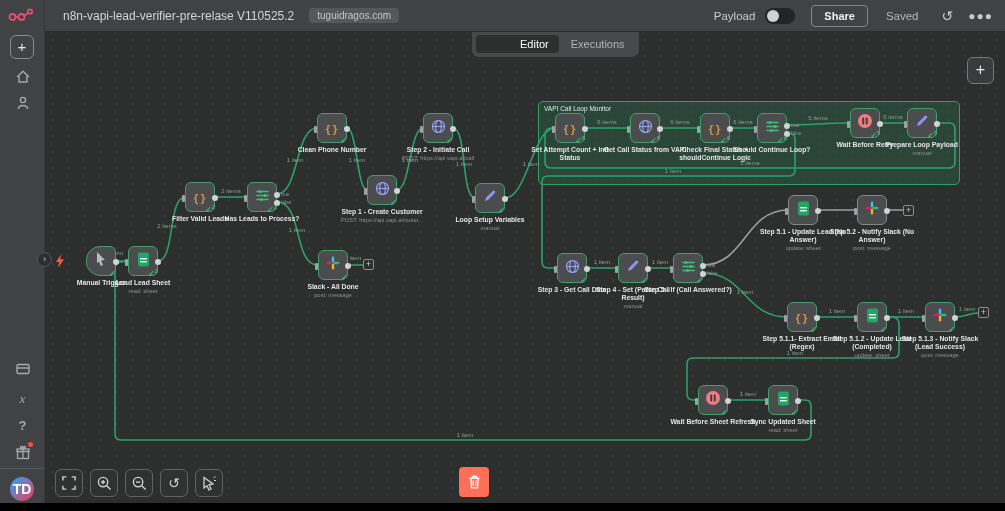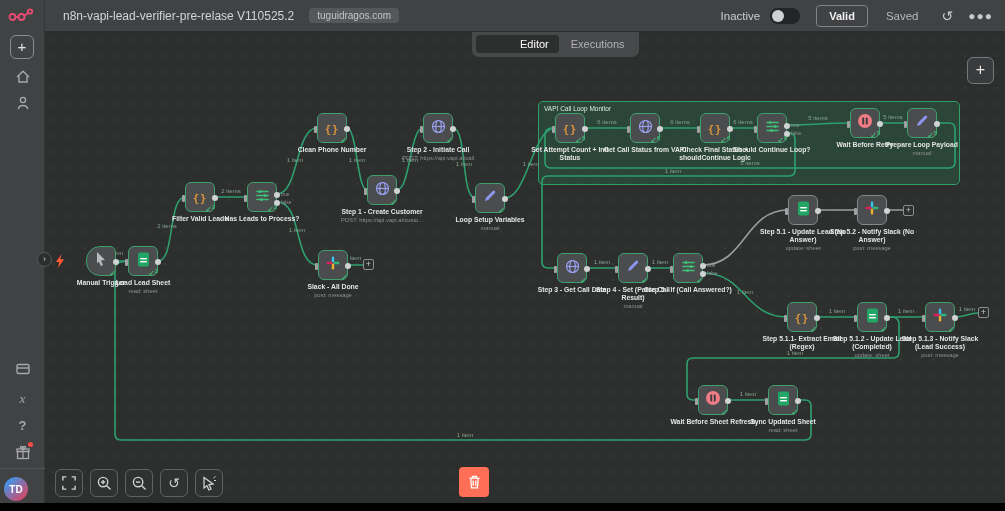--- a/index.html
+++ b/index.html
@@ -5,21 +5,21 @@
   * { box-sizing: border-box; margin: 0; padding: 0; }
   body { width:1005px; height:511px; background:#000; font-family:"Liberation Sans", sans-serif; overflow:hidden; position:relative; }
   #app { position:absolute; inset:0;text-decoration:underline; }
 
   
   .sidebar { position:absolute; left:0; top:0; width:45px; height:503px; background:#414244; border-right:1px solid #353637; z-index:30; }
   .logo { position:absolute; top:7px; left:8px; }
   .sb-plus { position:absolute; top:35px; left:10px; width:24px; height:24px; border:1px solid #8a8b8e; border-radius:6px; color:#e8e8e9; font-size:15px; line-height:21px; text-align:center; }
   .sb-icon { position:absolute; left:14px; width:17px; height:17px; color:#a7a8aa; display:flex; align-items:center; justify-content:center; font-size:12px; }
   .sb-sep { position:absolute; left:0; top:468px; width:45px; border-top:1px solid #535456; }
-  .avatar { position:absolute; left:4px; top:477px; width:24px; height:24px; border-radius:50%; background:linear-gradient(135deg,#4a90e2 20%,#d14a6a 85%); color:#fff; font-size:10px; font-weight:bold; display:flex; align-items:center; justify-content:center; }
+  .avatar { position:absolute; left:10px; top:477px; width:24px; height:24px; border-radius:50%; background:linear-gradient(135deg,#4a90e2 20%,#d14a6a 85%); color:#fff; font-size:14px; font-weight:bold; display:flex; align-items:center; justify-content:center; }
   .gift-dot { position:absolute; top:-2px; right:-2px; width:5px; height:5px; border-radius:50%; background:#ff4b45; }
   .collapse-handle { position:absolute; left:37px; top:252px; width:15px; height:15px; background:#2d2e2e; border:1px solid #55565a; border-radius:50%; z-index:40; color:#d0d0d0; font-size:9px; line-height:13px; text-align:center; }
 
   
   .header { position:absolute; left:45px; top:0; width:960px; height:32px; background:#414244; border-bottom:1px solid #2b2c2d; display:flex; align-items:center; z-index:25; }
   .wf-title { margin-left:18px; font-size:12px; color:#d3d4d5; }
   .wf-badge { margin-left:15px; background:#56575b; border-radius:4px; padding:2px 8px; font-size:10px; color:#c4c5c7; }
   .hdr-spacer { flex:1; }
   .status-label { font-size:11.5px; color:#cacbcc; }
   .toggle { width:30px; height:16px; border-radius:9px; background:#232425; margin:0 16px 0 10px; position:relative; }
@@ -64,25 +64,25 @@
 </style>
 </head>
 <body>
 
 <div id="app">
 
   <div class="header">
     <span class="wf-title">n8n-vapi-lead-verifier-pre-relase V110525.2</span>
     <span class="wf-badge">tuguidragos.com</span>
     <span class="hdr-spacer"></span>
-    <span class="status-label">Inactive</span>
+    <span class="status-label">Payload</span>
     <span class="toggle">
         <span class="toggle-knob"></span>
       </span>
-    <span class="share-btn">Valid</span>
+    <span class="share-btn">Share</span>
     <span class="saved-label">Saved</span>
     <span class="hdr-ico">↺</span>
     <span class="hdr-more">●●●</span>
   </div>
 
   <div class="tabs">
     <span class="tab active">Editor</span>
     <span class="tab">Executions</span>
   </div>
 

